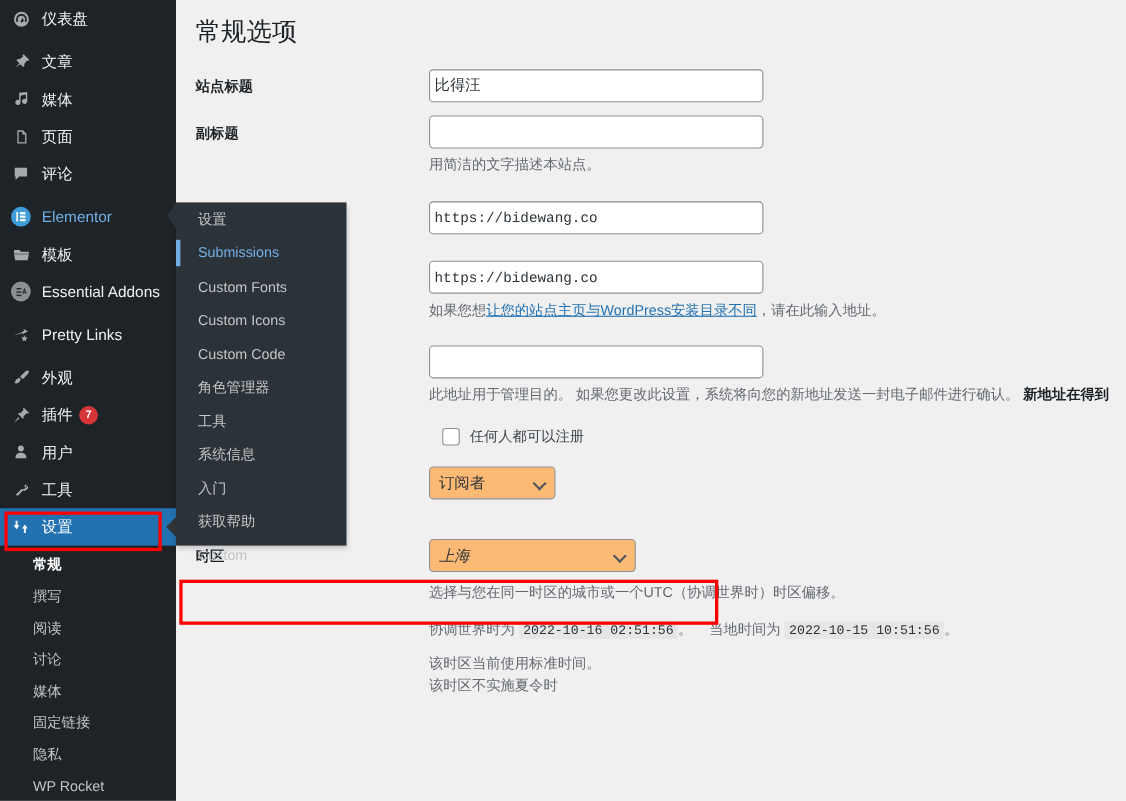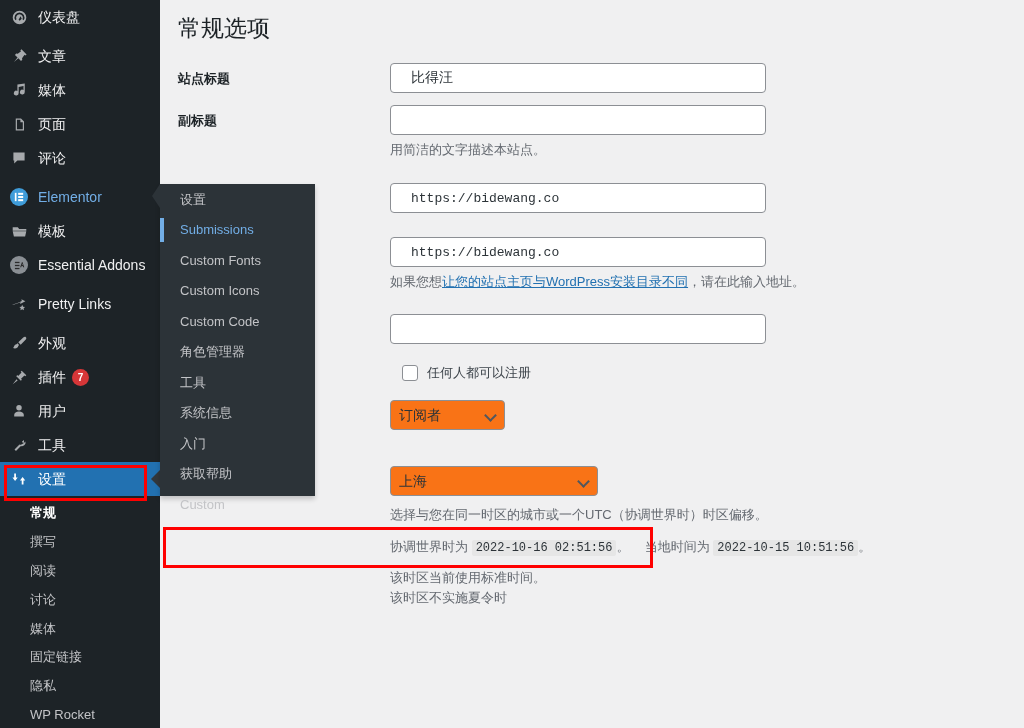--- a/index.html
+++ b/index.html
@@ -73,36 +73,36 @@
   #page-title{
     margin:0;padding:14px 0 9px 18px;font-size:23px;font-weight:400;color:#1d2327;line-height:1.3;
   }
   .form-row{display:flex;align-items:flex-start;padding:0 0 0 18px;}
   .f-label{
     width:212px;flex:0 0 212px;font-weight:700;color:#1d2327;font-size:13px;
     padding-top:7px;box-sizing:border-box;display:flex;align-items:center;gap:5px;
   }
   .f-field{flex:1;min-width:0;}
   input.rt{
-    width:376px;height:30px;box-sizing:border-box;padding:0 20px;
+    width:304px;height:30px;box-sizing:border-box;padding:0 4px;
     border:1px solid #8c8f94;border-radius:4px;background:#fff;
     font-family:"Liberation Sans","DejaVu Sans",sans-serif;font-size:14px;color:#2c3338;
     box-shadow:0 0 0 transparent;outline:none;
   }
   input.mono{font-family:"Liberation Mono","DejaVu Sans Mono",monospace;font-size:13px;}
   .desc{font-size:13px;color:#646970;line-height:1.5;margin:5px 0 0 0;}
   .desc a{color:#2271b1;text-decoration:underline;}
   .desc b{color:#1d2327;}
   code{
     font-family:"Liberation Mono","DejaVu Sans Mono",monospace;font-size:12px;
     background:#e6e6e6;padding:1px 4px;border-radius:2px;color:#2c3338;
   }
   select.rt{
     height:30px;box-sizing:border-box;padding:0 26px 0 8px;
-    border:1px solid #8c8f94;border-radius:4px;background:#f97316;color:#2c3338;
+    border:1px solid #8c8f94;border-radius:4px;background:#fdba74;color:#2c3338;
     font-family:"Liberation Sans","DejaVu Sans",sans-serif;font-size:14px;
     -webkit-appearance:none;appearance:none;outline:none;
   }
   .selwrap{position:relative;display:inline-block;}
   .selwrap:after{
     content:"";position:absolute;right:10px;top:11px;width:7px;height:7px;
     border-right:2px solid #50575e;border-bottom:2px solid #50575e;
     transform:rotate(45deg);pointer-events:none;
   }
   .cbrow{display:flex;align-items:center;gap:9px;font-size:13px;color:#3c434a;padding-left:12px;}
@@ -315,20 +315,21 @@
     <div class="f-field">
       <input class="rt mono" type="text" value="https://bidewang.co" style="">
       <p class="desc"><span>如果您想</span><a href="#">让您的站点主页与WordPress安装目录不同</a><span>，请在此输入地址。</span></p>
     </div>
   </div>
 
   <div class="form-row" style="margin-top:22px;">
     <div class="f-label"></div>
     <div class="f-field">
       <input class="rt" type="text" value="" style="">
+      <p class="desc" style="white-space:nowrap;"><span>此地址用于管理目的。 如果您更改此设置，系统将向您的新地址发送一封电子邮件进行确认。</span> <b>新地址在得到</b></p>
     </div>
   </div>
 
   <div class="form-row" style="margin-top:20px;">
     <div class="f-label"></div>
     <div class="f-field">
       <label class="cbrow">
         <input type="checkbox" style="">
         <span>任何人都可以注册</span>
       </label>
@@ -344,21 +345,21 @@
         </select>
       </span>
     </div>
   </div>
 
 
   <div class="form-row" style="margin-top:36px;">
     <div class="f-label">时区</div>
     <div class="f-field">
       <span class="selwrap">
-        <select class="rt" style="width:208px;">
+        <select class="rt" style="width:188px;font-style:italic;">
           <option>上海</option>
         </select>
       </span>
       <p class="desc" style="margin-top:9px;">选择与您在同一时区的城市或一个UTC（协调世界时）时区偏移。</p>
       <p class="desc" style="margin-top:13px;">
         <span>协调世界时为</span>
         <code>2022-10-16 02:51:56</code><span>。</span>
         <span style="display:inline-block;width:8px;"></span>
         <span>当地时间为</span>
         <code>2022-10-15 10:51:56</code><span>。</span>

